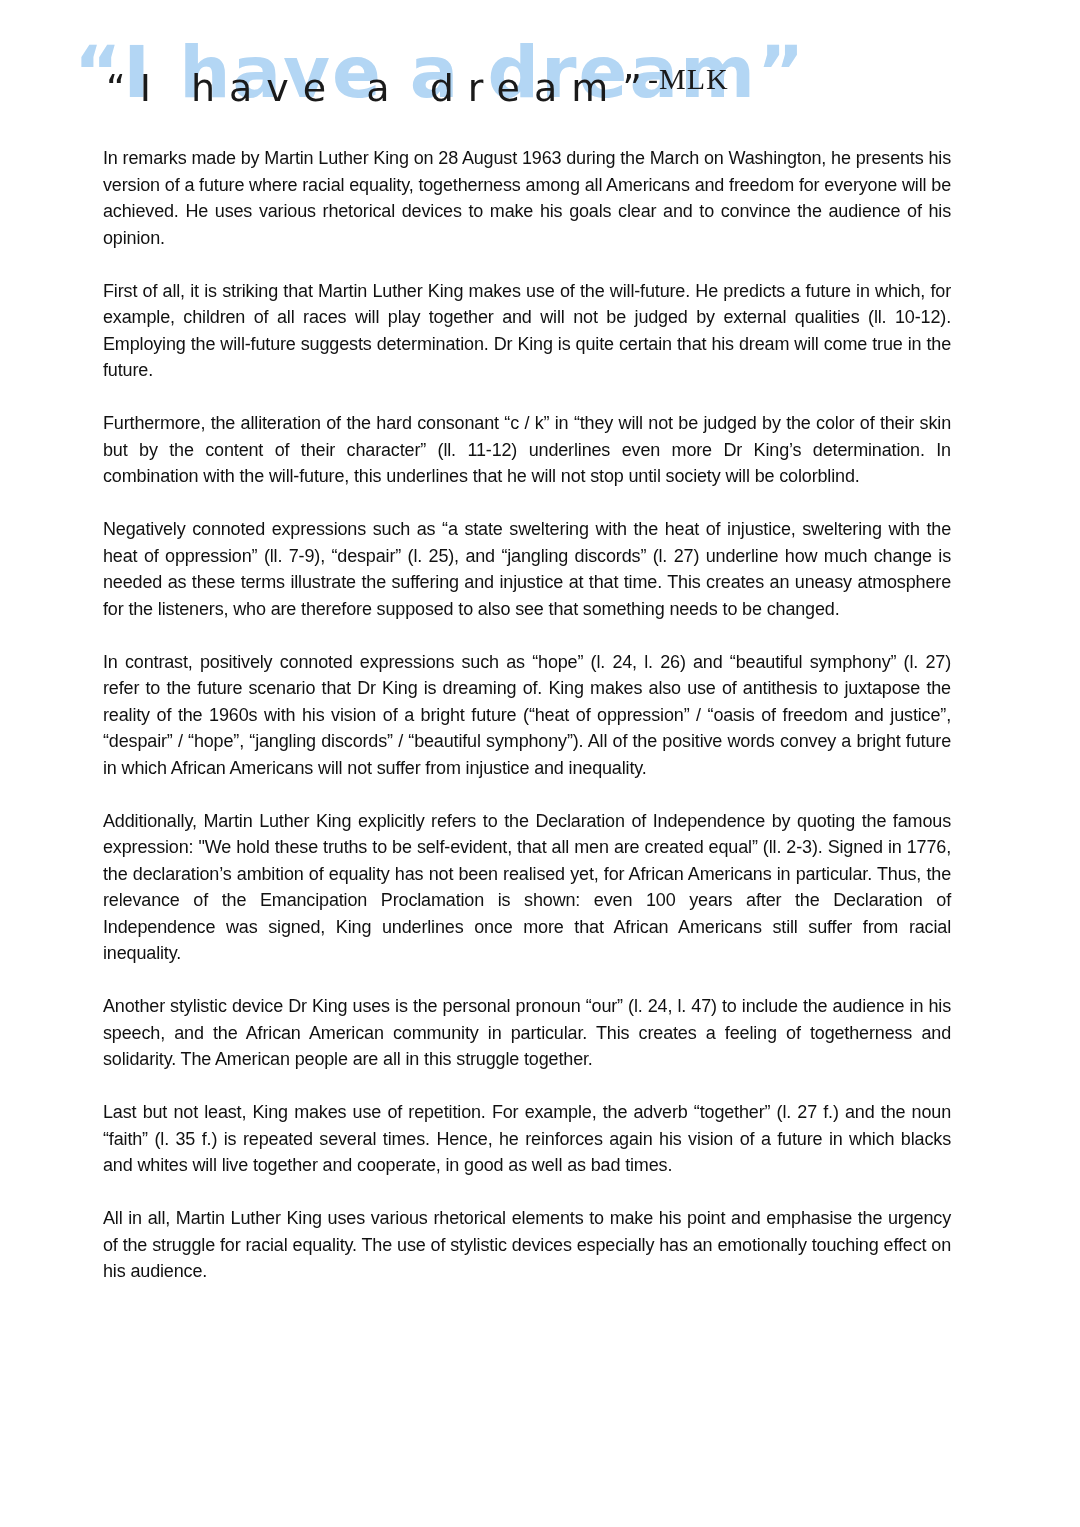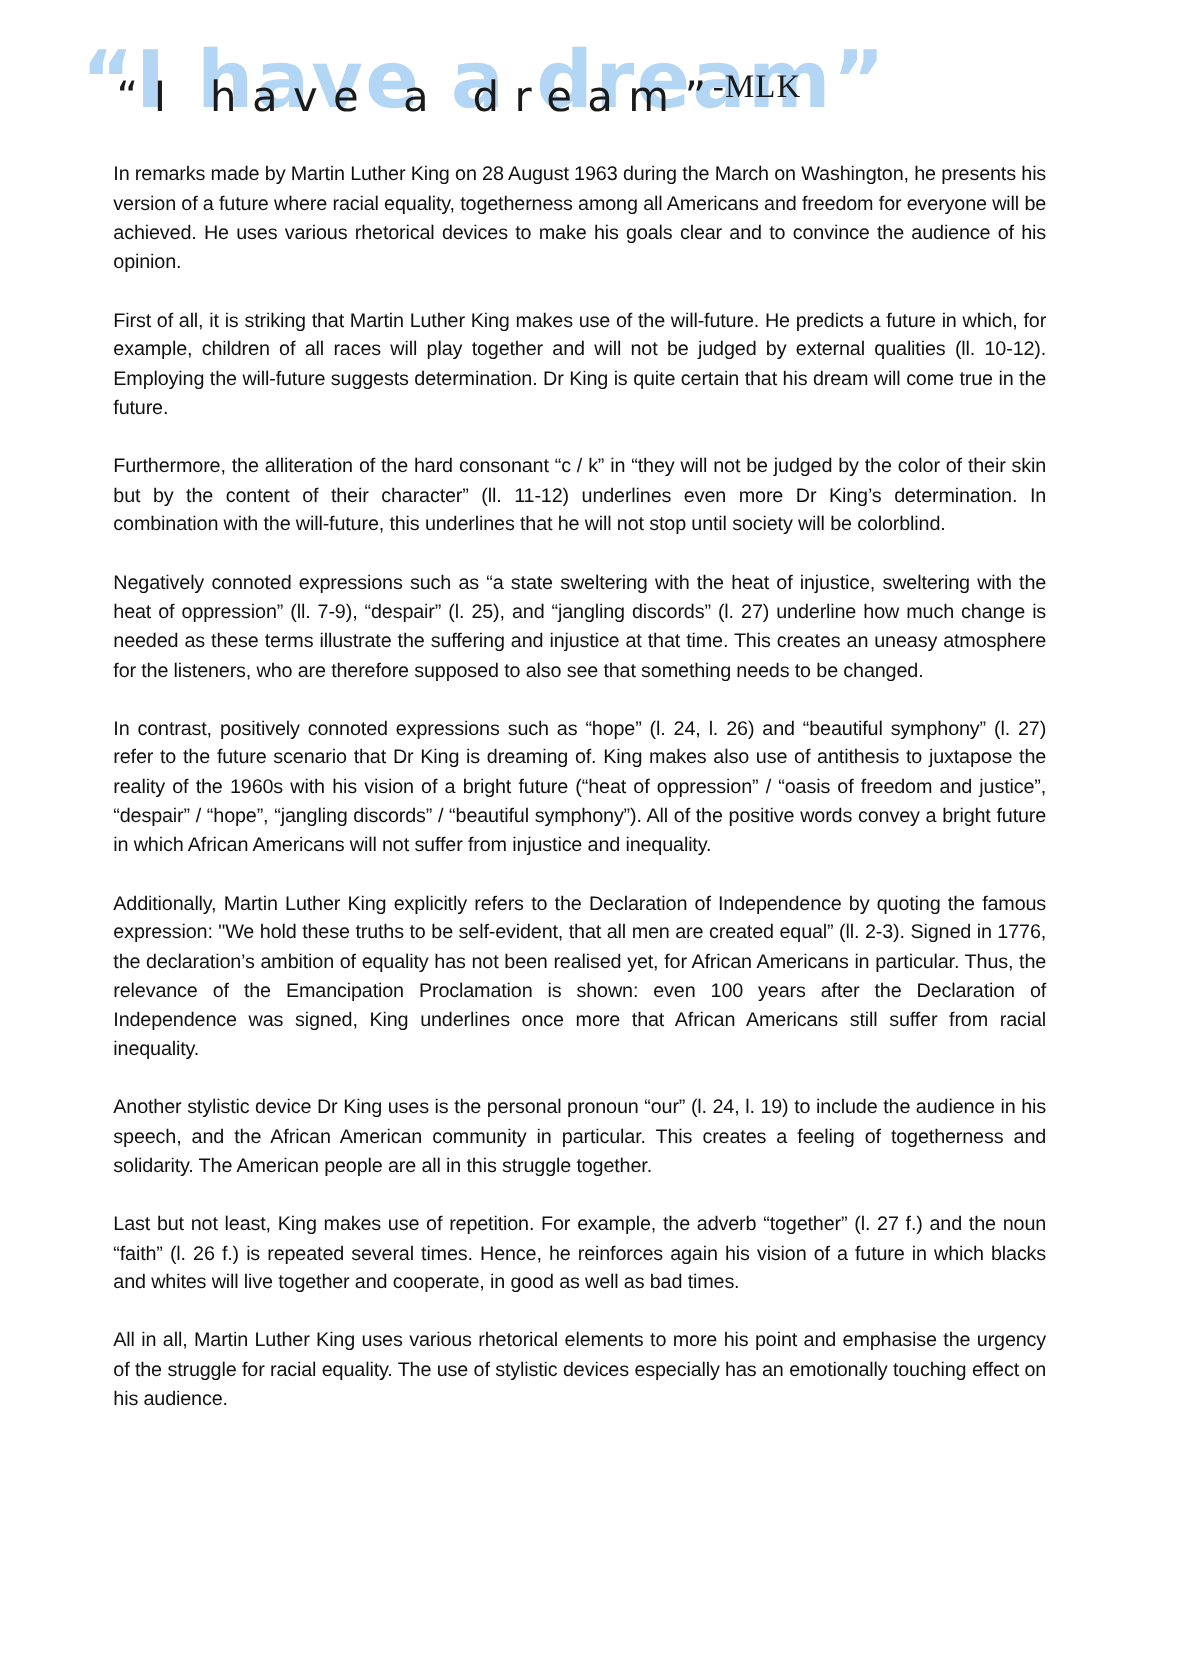--- a/index.html
+++ b/index.html
@@ -37,16 +37,16 @@
   <div class="title-author" style="color: rgb(26, 26, 26);">-MLK</div>
 </div>
 
 <div class="body-text">
   <p class="para">In remarks made by Martin Luther King on 28 August 1963 during the March on Washington, he presents his version of a future where racial equality, togetherness among all Americans and freedom for everyone will be achieved. He uses various rhetorical devices to make his goals clear and to convince the audience of his opinion.</p>
   <p class="para">First of all, it is striking that Martin Luther King makes use of the will-future. He predicts a future in which, for example, children of all races will play together and will not be judged by external qualities (ll. 10-12). Employing the will-future suggests determination. Dr King is quite certain that his dream will come true in the future.</p>
   <p class="para">Furthermore, the alliteration of the hard consonant “c / k” in “they will not be judged by the color of their skin but by the content of their character” (ll. 11-12) underlines even more Dr King’s determination. In combination with the will-future, this underlines that he will not stop until society will be colorblind.</p>
   <p class="para">Negatively connoted expressions such as “a state sweltering with the heat of injustice, sweltering with the heat of oppression” (ll. 7-9), “despair” (l. 25), and “jangling discords” (l. 27) underline how much change is needed as these terms illustrate the suffering and injustice at that time. This creates an uneasy atmosphere for the listeners, who are therefore supposed to also see that something needs to be changed.</p>
   <p class="para">In contrast, positively connoted expressions such as “hope” (l. 24, l. 26) and “beautiful symphony” (l. 27) refer to the future scenario that Dr King is dreaming of. King makes also use of antithesis to juxtapose the reality of the 1960s with his vision of a bright future (“heat of oppression” / “oasis of freedom and justice”, “despair” / “hope”, “jangling discords” / “beautiful symphony”). All of the positive words convey a bright future in which African Americans will not suffer from injustice and inequality.</p>
   <p class="para">Additionally, Martin Luther King explicitly refers to the Declaration of Independence by quoting the famous expression: "We hold these truths to be self-evident, that all men are created equal” (ll. 2-3). Signed in 1776, the declaration’s ambition of equality has not been realised yet, for African Americans in particular. Thus, the relevance of the Emancipation Proclamation is shown: even 100 years after the Declaration of Independence was signed, King underlines once more that African Americans still suffer from racial inequality.</p>
-  <p class="para">Another stylistic device Dr King uses is the personal pronoun “our” (l. 24, l. 19) to include the audience in his speech, and the African American community in particular. This creates a feeling of togetherness and solidarity. The American people are all in this struggle together.</p>
-  <p class="para">Last but not least, King makes use of repetition. For example, the adverb “together” (l. 27 f.) and the noun “faith” (l. 26 f.) is repeated several times. Hence, he reinforces again his vision of a future in which blacks and whites will live together and cooperate, in good as well as bad times.</p>
-  <p class="para">All in all, Martin Luther King uses various rhetorical elements to more his point and emphasise the urgency of the struggle for racial equality. The use of stylistic devices especially has an emotionally touching effect on his audience.</p>
+  <p class="para">Another stylistic device Dr King uses is the personal pronoun “our” (l. 24, l. 47) to include the audience in his speech, and the African American community in particular. This creates a feeling of togetherness and solidarity. The American people are all in this struggle together.</p>
+  <p class="para">Last but not least, King makes use of repetition. For example, the adverb “together” (l. 27 f.) and the noun “faith” (l. 35 f.) is repeated several times. Hence, he reinforces again his vision of a future in which blacks and whites will live together and cooperate, in good as well as bad times.</p>
+  <p class="para">All in all, Martin Luther King uses various rhetorical elements to make his point and emphasise the urgency of the struggle for racial equality. The use of stylistic devices especially has an emotionally touching effect on his audience.</p>
 </div>
 
 </body></html>

